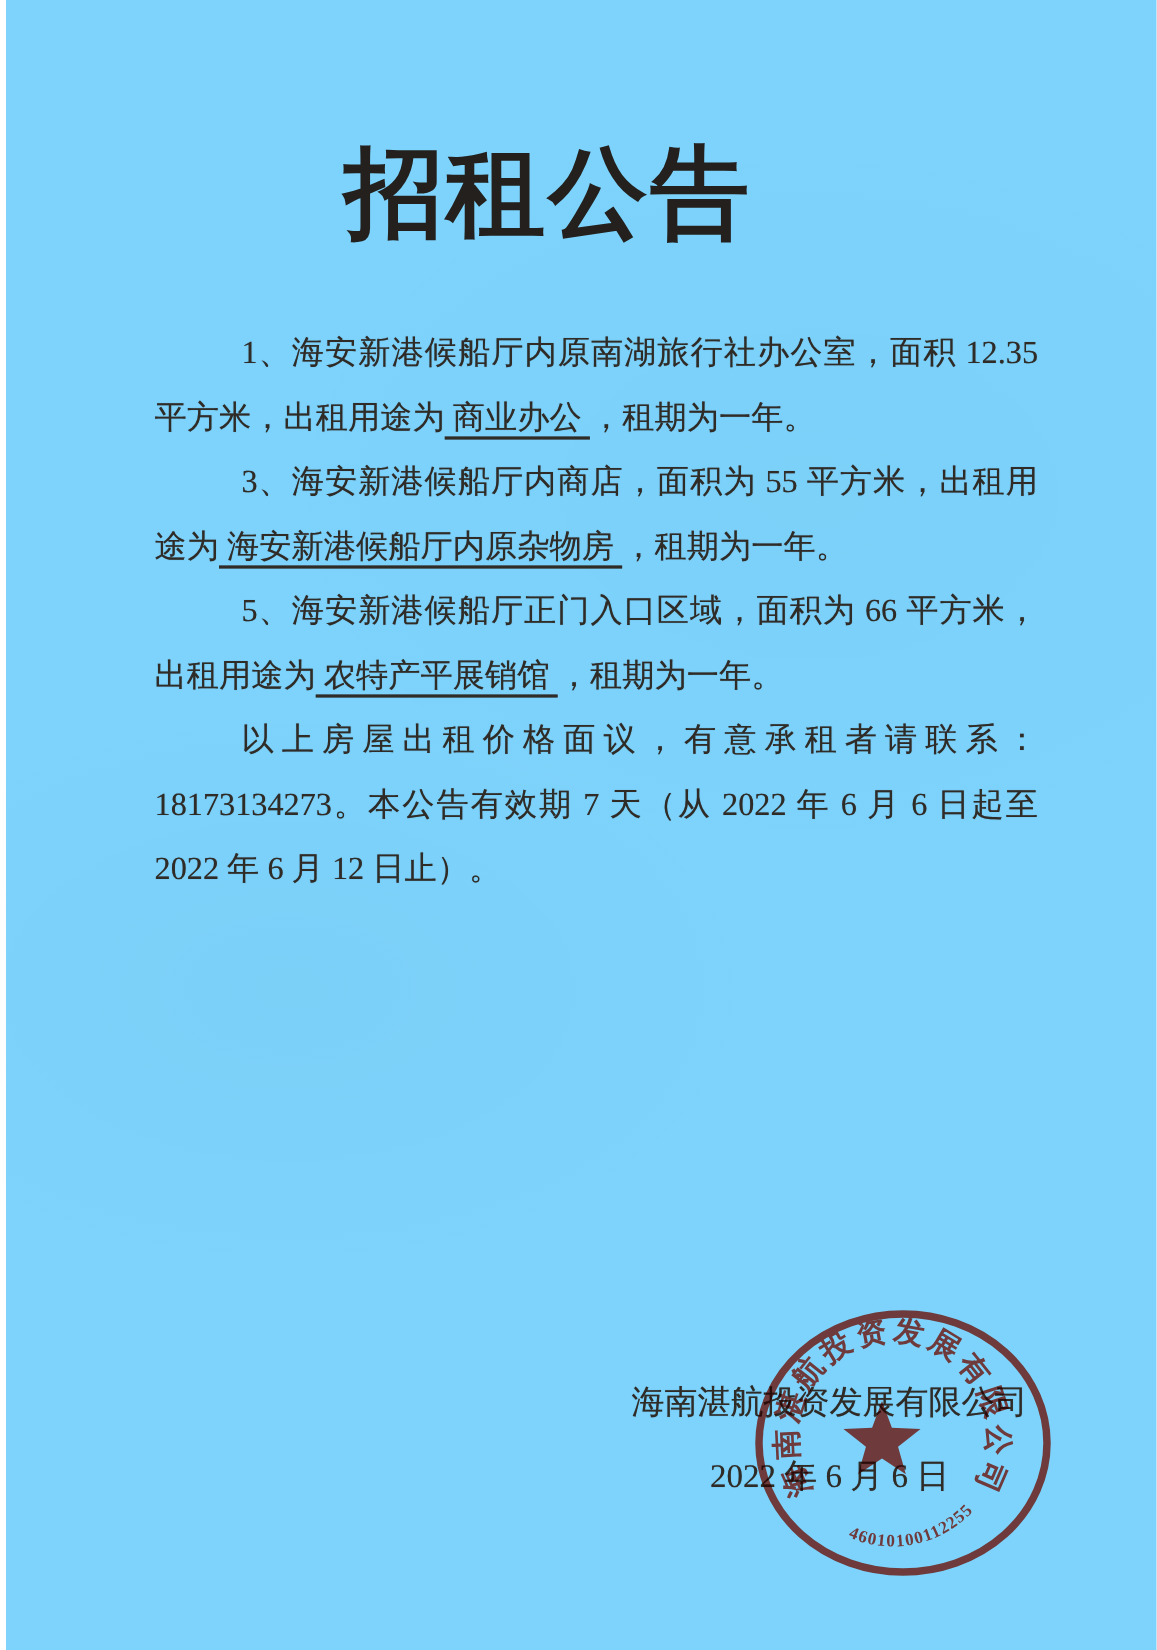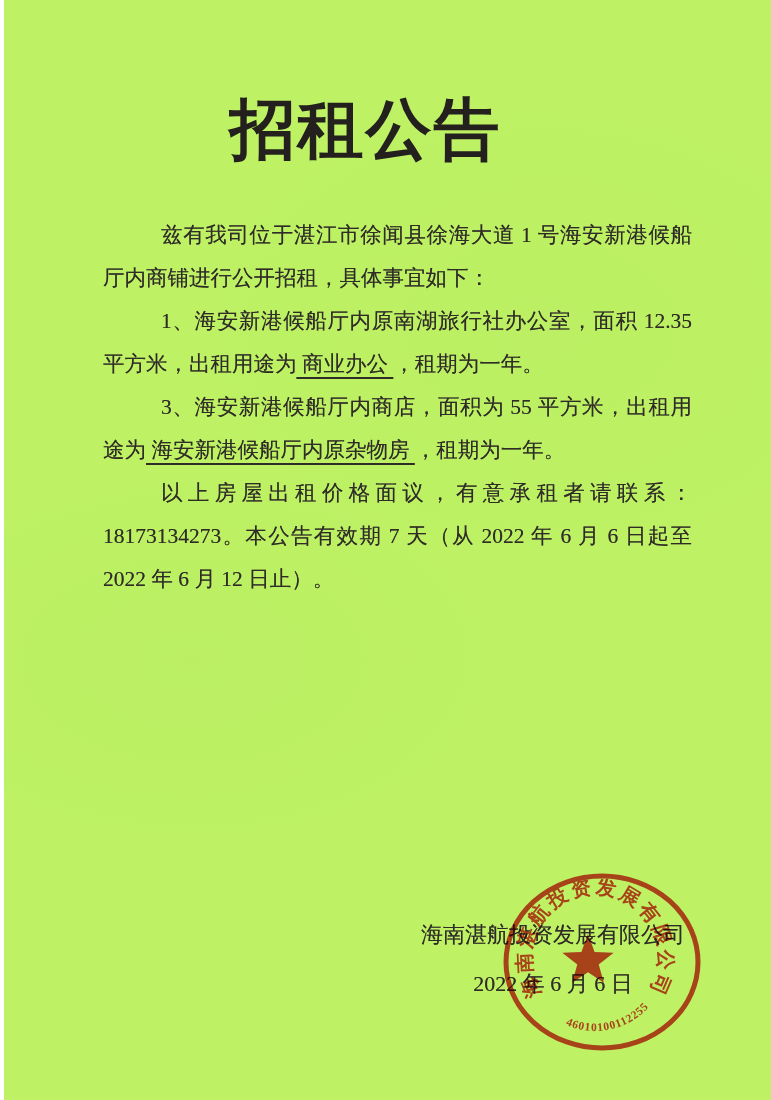--- a/index.html
+++ b/index.html
@@ -1,20 +1,20 @@
 <!DOCTYPE html>
 <html><head>
 <meta charset="utf-8">
 <style>
   html,body{margin:0;padding:0;background:#e9e9e9;}
   .page{
     position:relative;
     width:771px;height:1100px;
     margin:0 auto;
-    background:#bef264;
+    background:#7dd3fc;
     overflow:hidden;
     font-family:"Liberation Serif","DejaVu Serif",serif;
     color:#2f2b27;
   }
   
   .page::before{
     content:"";position:absolute;inset:0;pointer-events:none;
     background:
       radial-gradient(ellipse 500px 300px at 25% 60%, rgba(0,0,0,0.015), transparent 70%),
       radial-gradient(ellipse 600px 400px at 70% 30%, rgba(0,0,0,0.012), transparent 70%),
@@ -54,23 +54,23 @@
   .stamp text{font-family:"Liberation Serif","DejaVu Serif",serif;font-weight:bold;}
 </style>
 </head>
 <body>
 
 <div class="page">
 
   <div class="title">招租公告</div>
 
   <div class="body-col">
-    <p>兹有我司位于湛江市徐闻县徐海大道 1 号海安新港候船厅内商铺进行公开招租，具体事宜如下：</p>
     <p><span>1、海安新港候船厅内原南湖旅行社办公室，面积 12.35 平方米，出租用途为</span><span class="u"> 商业办公 </span><span>，租期为一年。</span></p>
     <p><span>3、海安新港候船厅内商店，面积为 55 平方米，出租用途为</span><span class="u"> 海安新港候船厅内原杂物房 </span><span>，租期为一年。</span></p>
+    <p><span>5、海安新港候船厅正门入口区域，面积为 66 平方米，出租用途为</span><span class="u"> 农特产平展销馆 </span><span>，租期为一年。</span></p>
     <p>以上房屋出租价格面议，有意承租者请联系：18173134273。本公告有效期 7 天（从 2022 年 6 月 6 日起至 2022 年 6 月 12 日止）。</p>
   </div>
 
   <div class="signature">
     <div>海南湛航投资发展有限公司</div>
     <div class="date">2022 年 6 月 6 日</div>
   </div>
 
   <svg class="stamp" width="771" height="1100" viewBox="0 0 771 1100">
     <defs>

